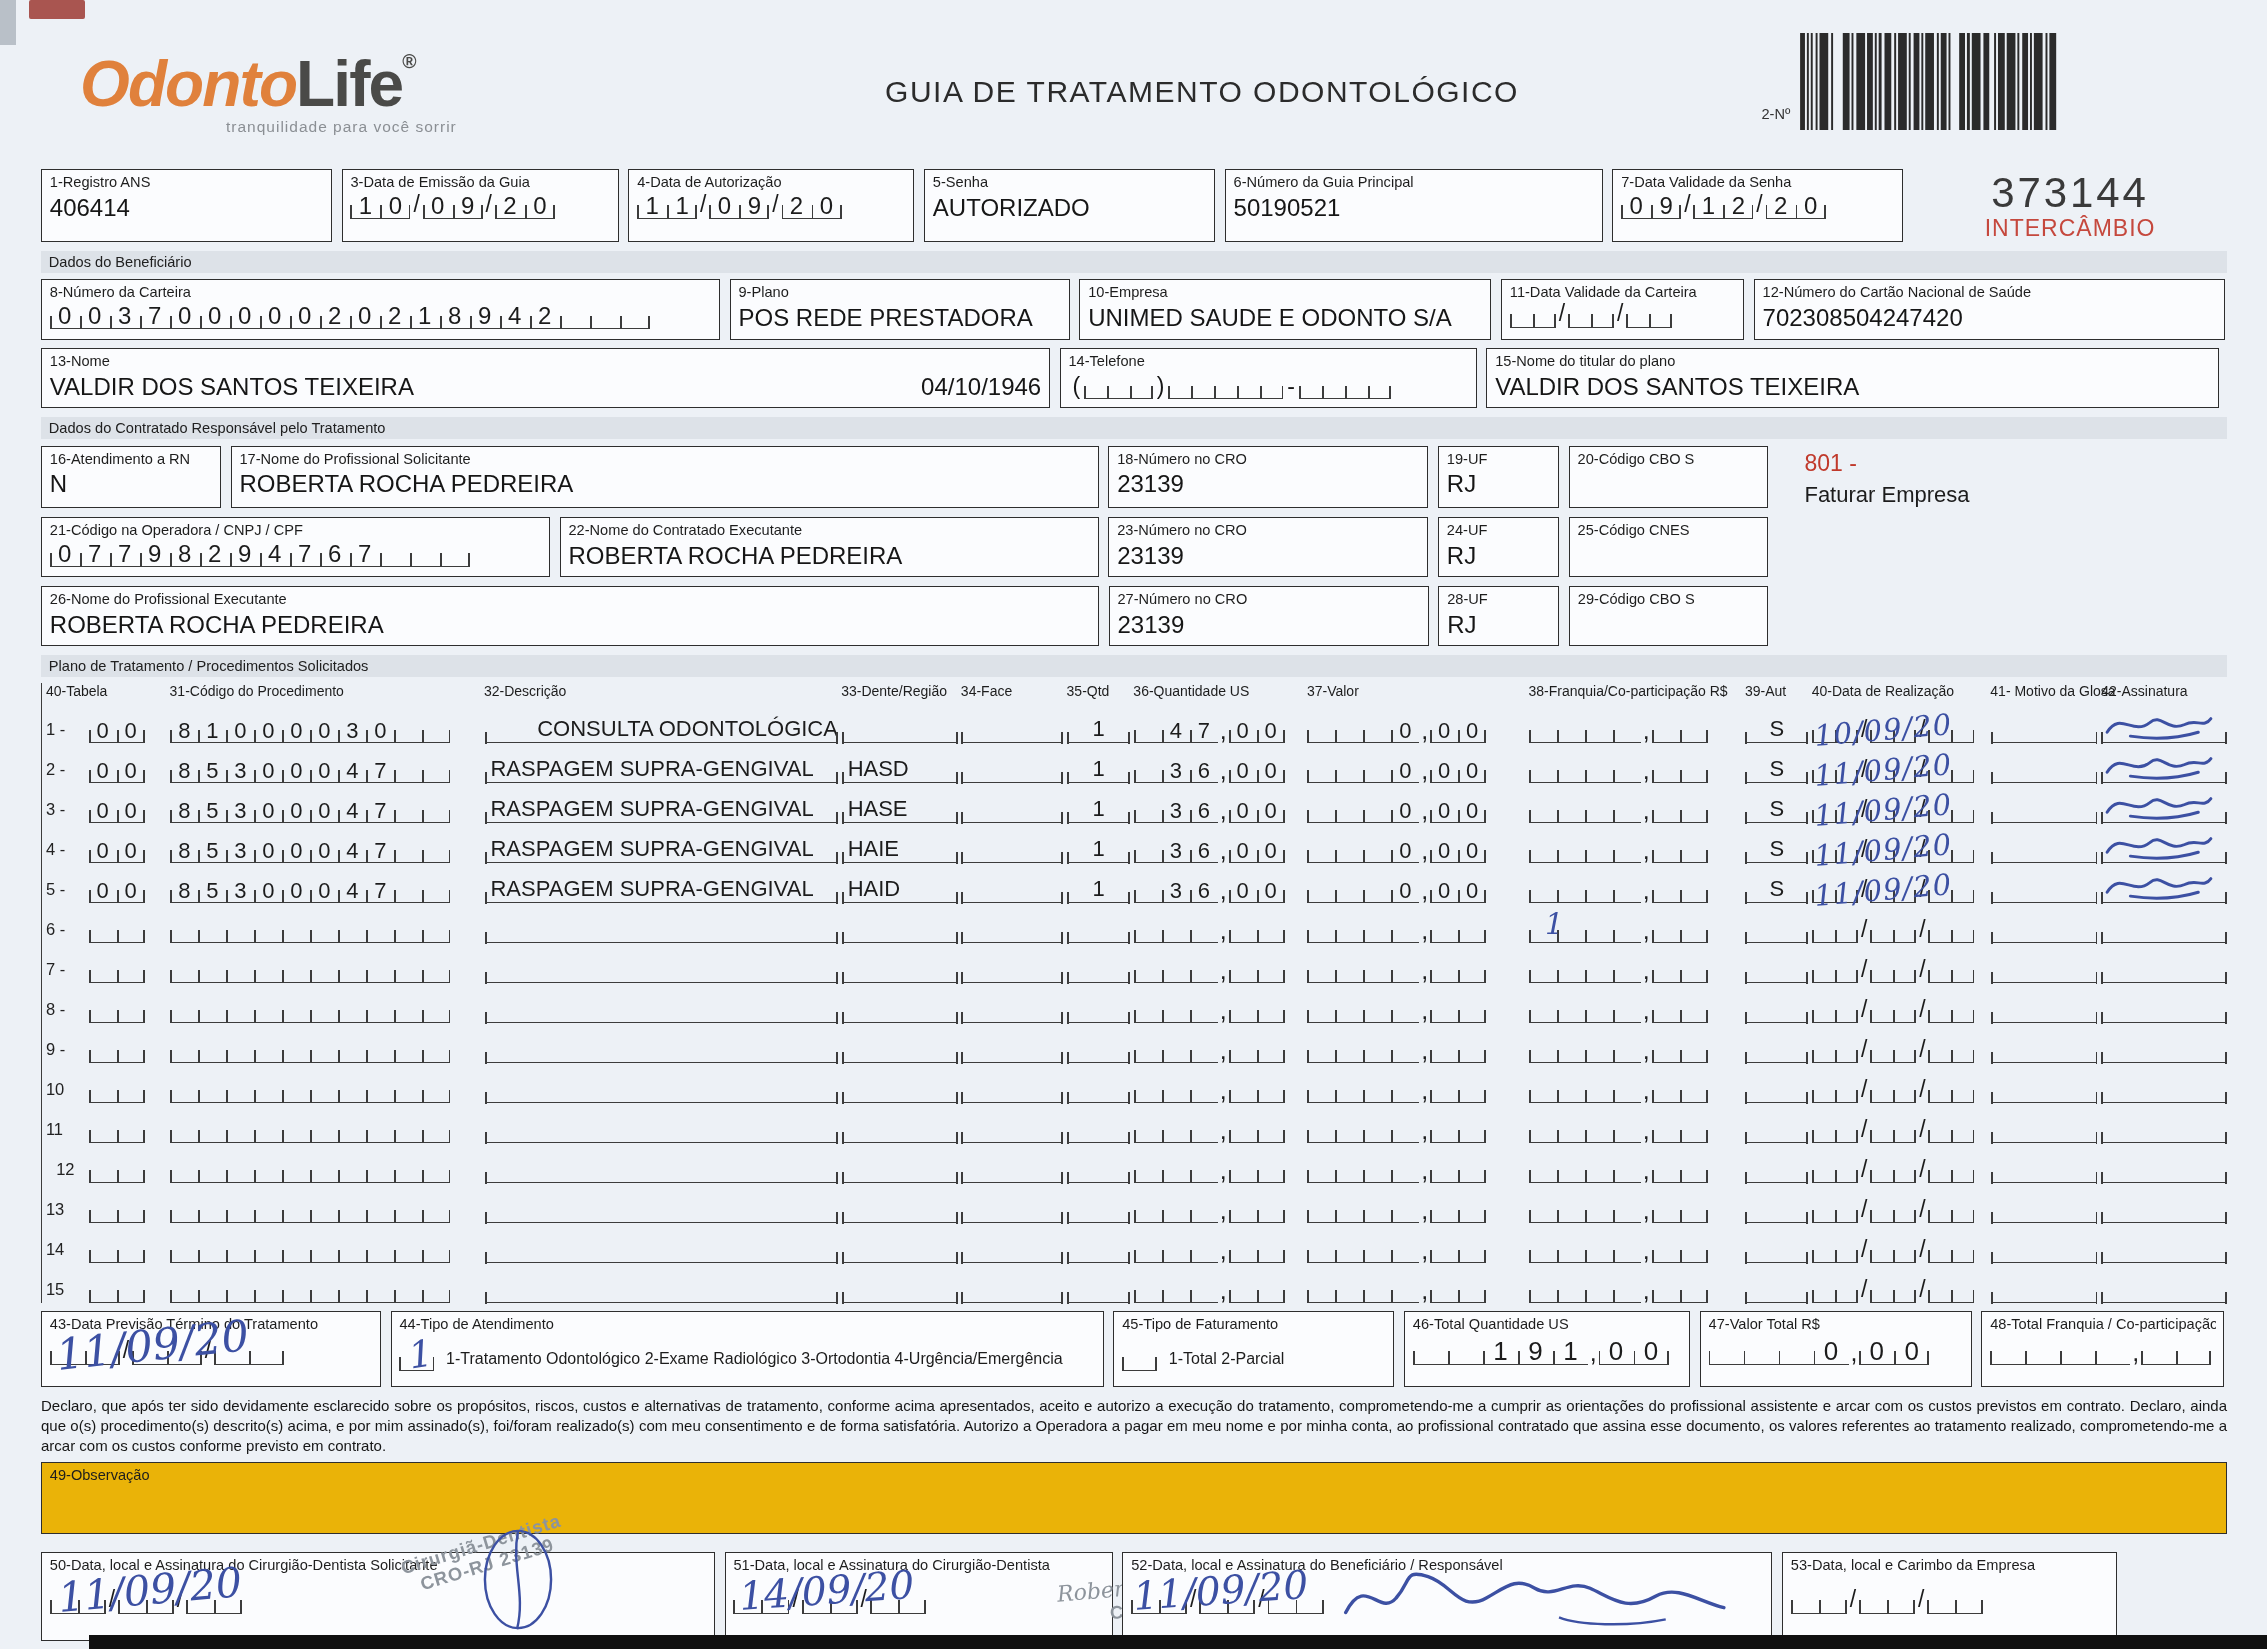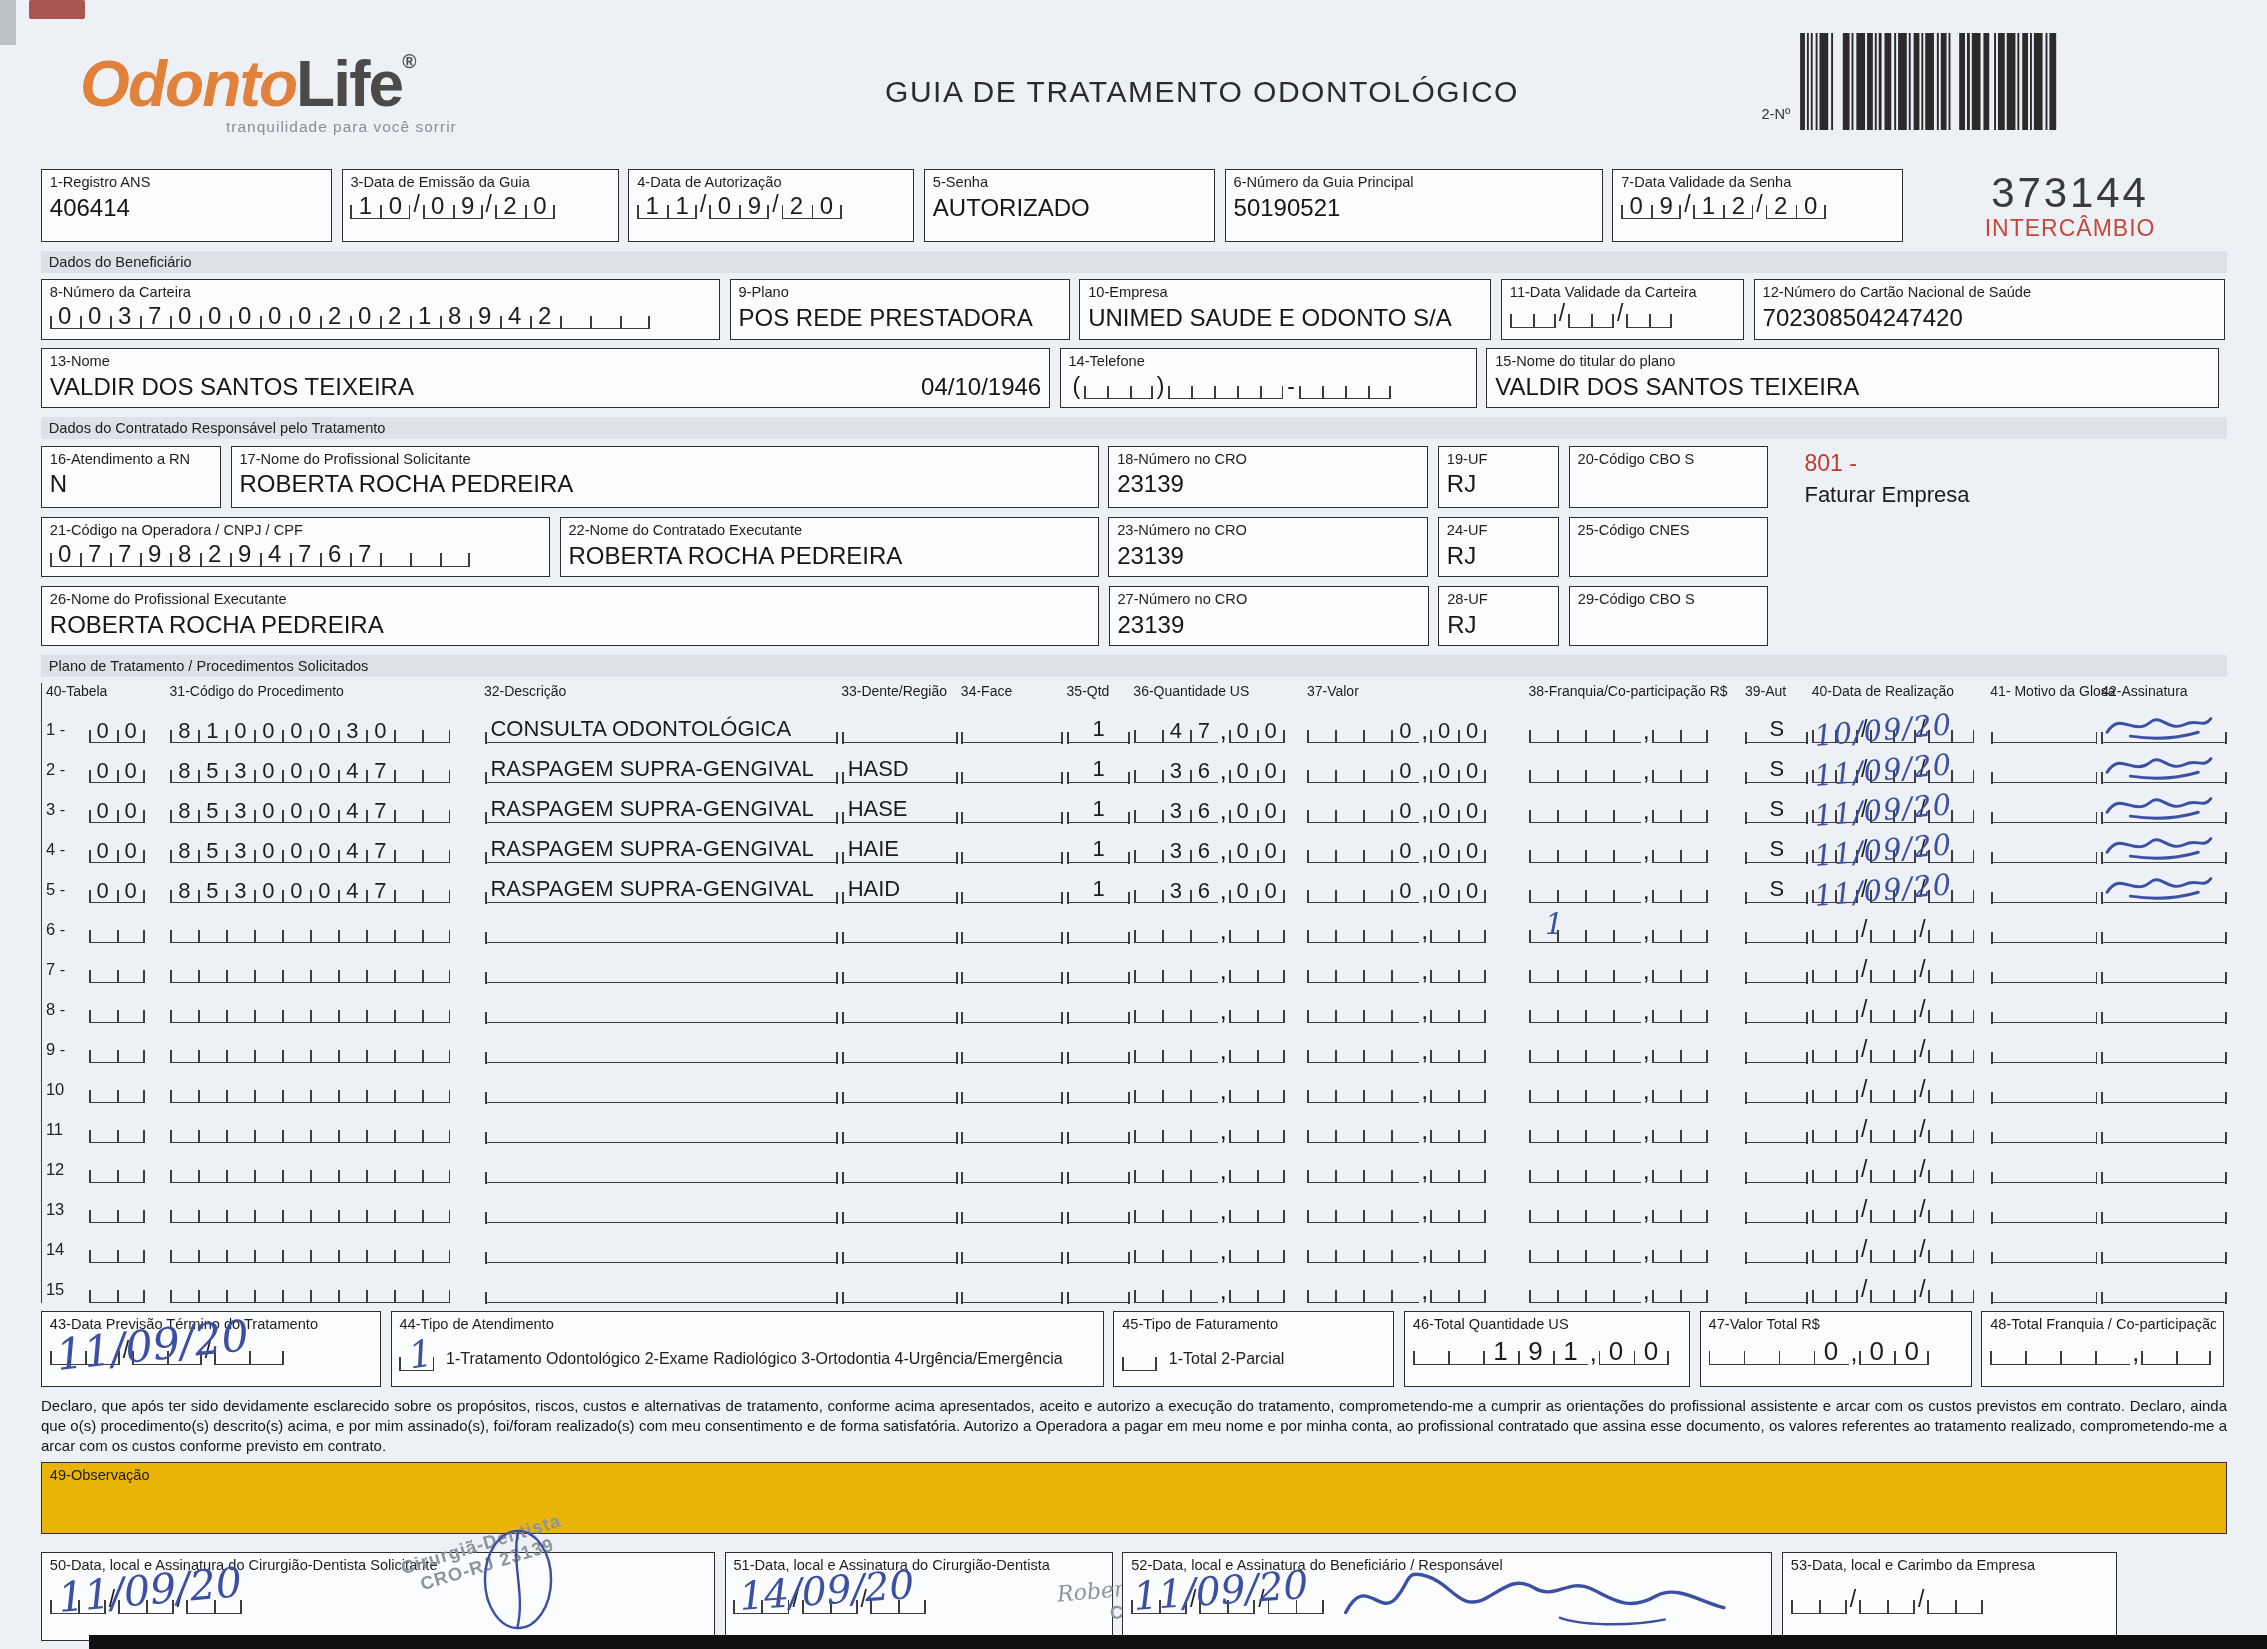--- a/index.html
+++ b/index.html
@@ -437,21 +437,21 @@
               <span class="cc">1</span>
               <span class="cc">0</span>
               <span class="cc">0</span>
               <span class="cc">0</span>
               <span class="cc">0</span>
               <span class="cc">3</span>
               <span class="cc">0</span>
               <span class="cc"></span>
               <span class="cc"></span>
             </div>
-            <div class="strip" style="width: 354px;">
+            <div class="strip" style="width: 354px; justify-content: flex-end;">
               <span class="txt">CONSULTA ODONTOLÓGICA</span>
             </div>
             <div class="strip" style="width: 116px;">
               <span class="txt"></span>
             </div>
             <div class="strip" style="width: 102px;">
               <span class="txt"></span>
             </div>
             <div class="strip center" style="width: 63px;">
               <span class="txt">1</span>
@@ -1396,21 +1396,21 @@
                 <span class="cc"></span>
                 <span class="cc"></span>
               </span>
             </div>
             <div class="strip" style="width: 107px;">
               <span class="txt"></span>
             </div>
             <div class="strip" style="width: 126px;"></div>
           </div>
           <div class="prow">
-            <span class="rownum" style="width: 39px;">12</span>
+            <span class="rownum" style="width: 39px; text-align: center;">12</span>
             <div class="md comb" style="width: 78px;">
               <span class="cc"></span>
               <span class="cc"></span>
             </div>
             <div class="md comb" style="width: 311px;">
               <span class="cc"></span>
               <span class="cc"></span>
               <span class="cc"></span>
               <span class="cc"></span>
               <span class="cc"></span>

